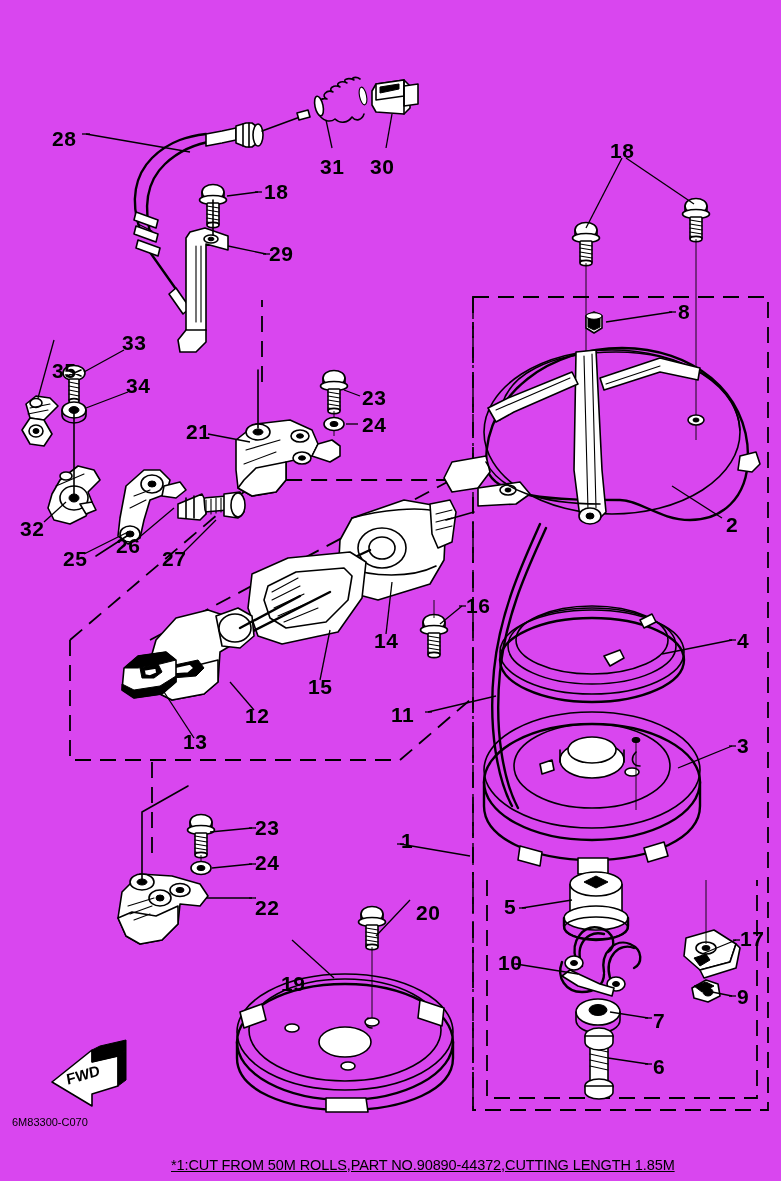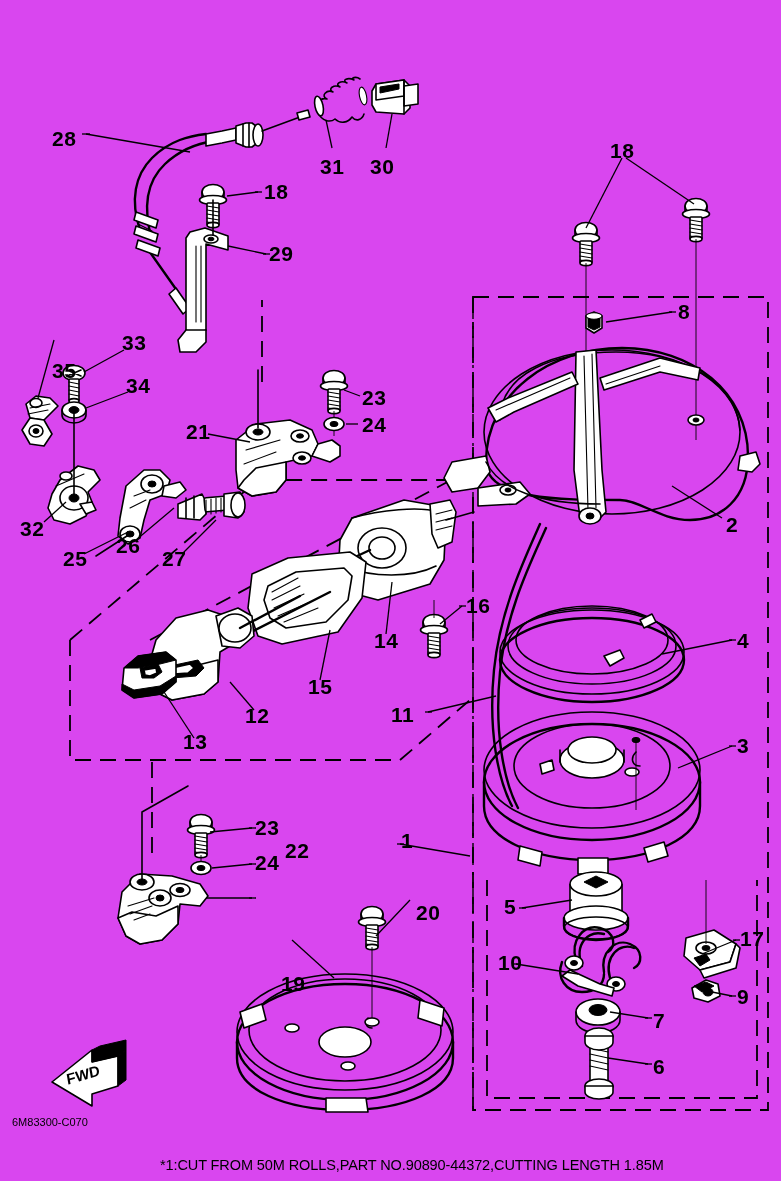--- a/index.html
+++ b/index.html
@@ -546,30 +546,30 @@
   <div class="callout" style="left:374px; top:630px;">14</div>
   <div class="callout" style="left:466px; top:595px;">16</div>
   <div class="callout" style="left:308px; top:676px;">15</div>
   <div class="callout" style="left:245px; top:705px;">12</div>
   <div class="callout" style="left:183px; top:731px;">13</div>
   <div class="callout" style="left:391px; top:704px;">11</div>
   <div class="callout" style="left:737px; top:630px;">4</div>
   <div class="callout" style="left:737px; top:735px;">3</div>
   <div class="callout" style="left:255px; top:817px;">23</div>
   <div class="callout" style="left:255px; top:852px;">24</div>
-  <div class="callout" style="left:255px; top:840px;margin-left:30px;">22</div>
+  <div class="callout" style="left:255px; top:897px;">22</div>
   <div class="callout" style="left:401px; top:830px;">1</div>
   <div class="callout" style="left:408px; top:902px;margin-left:8px;">20</div>
   <div class="callout" style="left:281px; top:973px;">19</div>
   <div class="callout" style="left:504px; top:896px;">5</div>
   <div class="callout" style="left:498px; top:952px;">10</div>
   <div class="callout" style="left:740px; top:928px;">17</div>
   <div class="callout" style="left:737px; top:986px;">9</div>
   <div class="callout" style="left:653px; top:1010px;">7</div>
   <div class="callout" style="left:653px; top:1056px;">6</div>
 
   <div class="fwd-label" style="left:66px; top:1066px;">FWD</div>
 
   <div class="drawing-no" style="left:12px; top:1116px;">6M83300-C070</div>
 
-  <div class="footnote" style="left:160px; top:1157px;">*1:CUT FROM 50M ROLLS,PART NO.90890-44372,CUTTING LENGTH 1.85M</div>
+  <div class="footnote" style="left:171px; top:1157px;text-decoration:underline;">*1:CUT FROM 50M ROLLS,PART NO.90890-44372,CUTTING LENGTH 1.85M</div>
 
 </div>
 
 </body></html>

